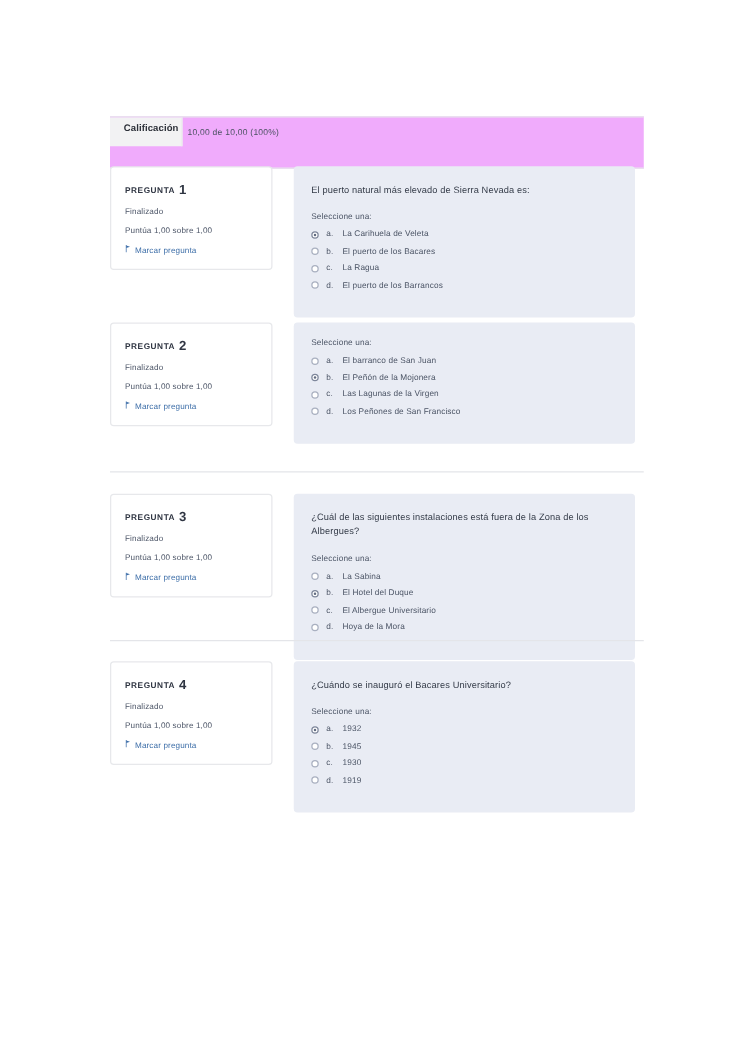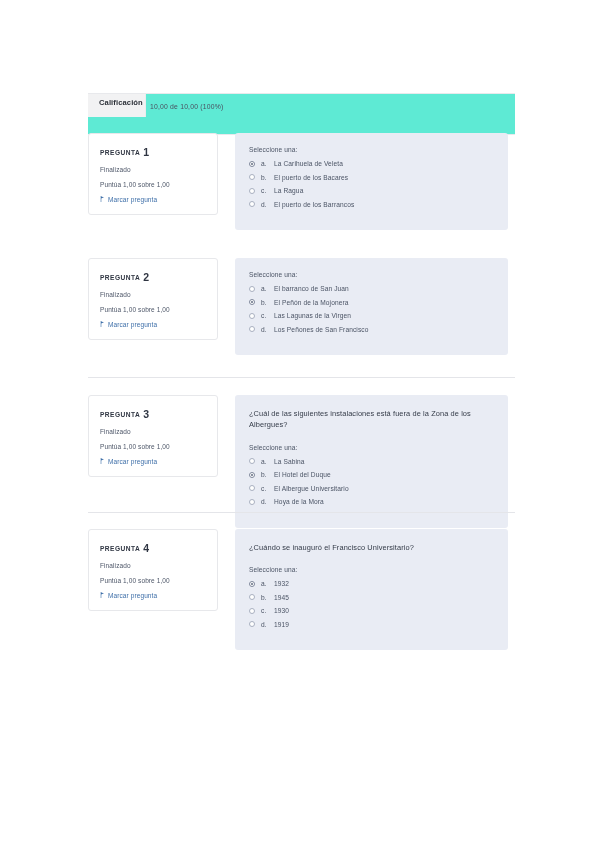--- a/index.html
+++ b/index.html
@@ -28,21 +28,21 @@
 
   
   .grade-header {
     position: absolute;
     left: 88px;
     top: 93px;
     width: 427px;
     height: 42px;
     border-top: 1px solid #e8e9ec;
     border-bottom: 1px solid #e8e9ec;
-    background: #5eead4;
+    background: #f0abfc;
   }
   .grade-label-cell {
     position: absolute;
     left: 0;
     top: 0;
     width: 58px;
     height: 23px;
     background: #f2f2f3;
     border-right: 1px solid #ececed;
   }
@@ -219,20 +219,21 @@
           <div class="qinfo-line">Puntúa 1,00 sobre 1,00</div>
           <div class="qinfo-flag">
             <span><svg class="flag-icon" viewBox="0 0 6 8" xmlns="http://www.w3.org/2000/svg">
                 <path d="M1 0 L1 8" stroke="#3d6ea8" stroke-width="0.8" fill="none"></path>
                 <path d="M1 0.6 L5 1.8 L1 3.2 Z" fill="#3d6ea8"></path>
               </svg></span>
             <span>Marcar pregunta</span>
           </div>
         </div>
         <div class="qcontent">
+          <div class="qtext">El puerto natural más elevado de Sierra Nevada es:</div>
           <div class="select-one">Seleccione una:</div>
           <div class="option">
             <span class="radio checked"></span>
             <span class="opt-letter">a.</span>
             <span class="opt-label">La Carihuela de Veleta</span>
           </div>
           <div class="option">
             <span class="radio"></span>
             <span class="opt-letter">b.</span>
             <span class="opt-label">El puerto de los Bacares</span>
@@ -331,21 +332,21 @@
           <div class="qinfo-line">Puntúa 1,00 sobre 1,00</div>
           <div class="qinfo-flag">
             <span><svg class="flag-icon" viewBox="0 0 6 8" xmlns="http://www.w3.org/2000/svg">
                 <path d="M1 0 L1 8" stroke="#3d6ea8" stroke-width="0.8" fill="none"></path>
                 <path d="M1 0.6 L5 1.8 L1 3.2 Z" fill="#3d6ea8"></path>
               </svg></span>
             <span>Marcar pregunta</span>
           </div>
         </div>
         <div class="qcontent">
-          <div class="qtext">¿Cuándo se inauguró el Francisco Universitario?</div>
+          <div class="qtext">¿Cuándo se inauguró el Bacares Universitario?</div>
           <div class="select-one">Seleccione una:</div>
           <div class="option">
             <span class="radio checked"></span>
             <span class="opt-letter">a.</span>
             <span class="opt-label">1932</span>
           </div>
           <div class="option">
             <span class="radio"></span>
             <span class="opt-letter">b.</span>
             <span class="opt-label">1945</span>

